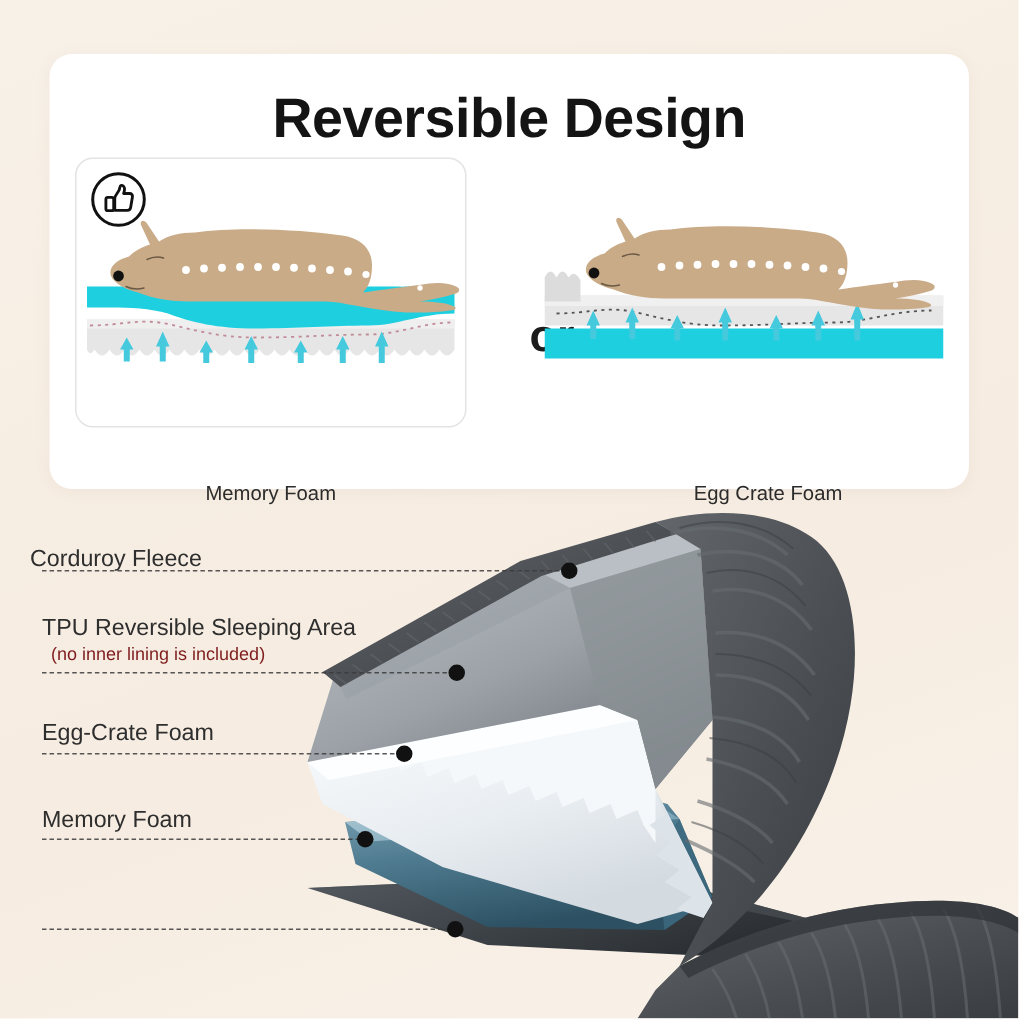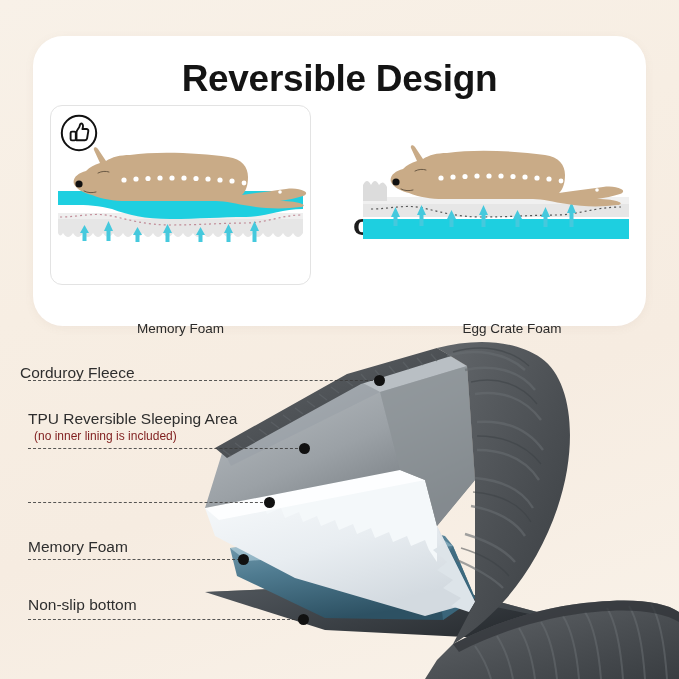--- a/index.html
+++ b/index.html
@@ -7,21 +7,21 @@
     width:679px;height:679px;overflow:hidden;
     font-family:"Liberation Sans", sans-serif;
     background:linear-gradient(160deg,#f8f1e8 0%,#f7eee3 35%,#f6ece1 62%,#f9f2e9 100%);
     position:relative;
   }
   .stage{position:absolute;inset:0;}
 
   
   .card{
     position:absolute;left:33px;top:36px;width:613px;height:290px;
-    background:#ffffff;border-radius:30px;
+    background:#ffffff;border-radius:15px;
     box-shadow:0 2px 10px rgba(140,120,100,.07);
   }
   .title{
     position:absolute;left:0;top:22px;width:613px;text-align:center;
     font-size:37px;font-weight:700;color:#141414;letter-spacing:-.3px;
   }
   .footnote{
     position:absolute;left:0;top:228px;width:613px;text-align:center;
     font-size:13.5px;color:#3a3a3a;
   }
@@ -395,29 +395,29 @@
     <div class="leader" style="left:28px;top:50px;width:350px;"></div>
     <div class="dot" style="left:374px;top:45px;"></div>
 
     <div class="lbl" style="left:28px;top:80px;">
       <span>TPU Reversible Sleeping Area</span>
       <span class="sub">(no inner lining is included)</span>
     </div>
     <div class="leader" style="left:28px;top:118px;width:275px;"></div>
     <div class="dot" style="left:299px;top:113px;"></div>
 
+    <div class="lbl" style="left:28px;top:150px;">
+      <span>Egg-Crate Foam</span>
+    </div>
     <div class="leader" style="left:28px;top:172px;width:240px;"></div>
     <div class="dot" style="left:264px;top:167px;"></div>
 
     <div class="lbl" style="left:28px;top:208px;">
       <span>Memory Foam</span>
     </div>
     <div class="leader" style="left:28px;top:229px;width:212px;"></div>
     <div class="dot" style="left:238px;top:224px;"></div>
 
-    <div class="lbl" style="left:28px;top:266px;">
-      <span>Non-slip bottom</span>
-    </div>
     <div class="leader" style="left:28px;top:289px;width:272px;"></div>
     <div class="dot" style="left:298px;top:284px;"></div>
 
   </div>
 </div>
 
 </body></html>

